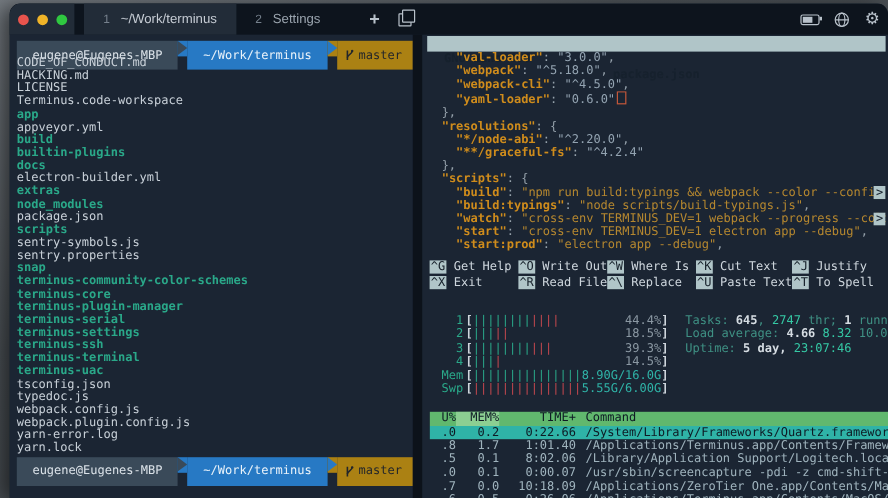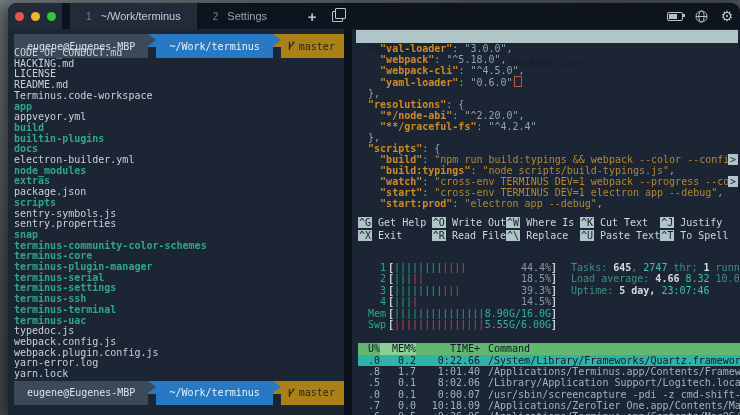--- a/index.html
+++ b/index.html
@@ -146,43 +146,43 @@
             </span>
             <span class="pseg seg3"><svg class="branchsvg" width="7" height="10" viewBox="0 0 7 10" fill="none" stroke="#23262b" stroke-width="1.3">
                 <path d="M1.5 1v8"></path>
                 <path d="M5.5 1c0 4-4 3-4 6"></path>
                 <circle cx="5.5" cy="1.5" r="1" fill="#23262b" stroke="none"></circle>
               </svg><span>master </span></span>
           </div>
           <div class="sline"><span class="file">CODE_OF_CONDUCT.md</span></div>
           <div class="sline"><span class="file">HACKING.md</span></div>
           <div class="sline"><span class="file">LICENSE</span></div>
-          <div class="sline"><span class="file">README.md</span></div>
           <div class="sline"><span class="file">Terminus.code-workspace</span></div>
           <div class="sline"><span class="dir">app</span></div>
           <div class="sline"><span class="file">appveyor.yml</span></div>
           <div class="sline"><span class="dir">build</span></div>
           <div class="sline"><span class="dir">builtin-plugins</span></div>
           <div class="sline"><span class="dir">docs</span></div>
           <div class="sline"><span class="file">electron-builder.yml</span></div>
+          <div class="sline"><span class="dir">extras</span></div>
           <div class="sline"><span class="dir">node_modules</span></div>
-          <div class="sline"><span class="dir">extras</span></div>
           <div class="sline"><span class="file">package.json</span></div>
           <div class="sline"><span class="dir">scripts</span></div>
           <div class="sline"><span class="file">sentry-symbols.js</span></div>
           <div class="sline"><span class="file">sentry.properties</span></div>
           <div class="sline"><span class="dir">snap</span></div>
           <div class="sline"><span class="dir">terminus-community-color-schemes</span></div>
           <div class="sline"><span class="dir">terminus-core</span></div>
           <div class="sline"><span class="dir">terminus-plugin-manager</span></div>
           <div class="sline"><span class="dir">terminus-serial</span></div>
           <div class="sline"><span class="dir">terminus-settings</span></div>
           <div class="sline"><span class="dir">terminus-ssh</span></div>
           <div class="sline"><span class="dir">terminus-terminal</span></div>
           <div class="sline"><span class="dir">terminus-uac</span></div>
+          <div class="sline"><span class="file">tsconfig.json</span></div>
           <div class="sline"><span class="file">typedoc.js</span></div>
           <div class="sline"><span class="file">webpack.config.js</span></div>
           <div class="sline"><span class="file">webpack.plugin.config.js</span></div>
           <div class="sline"><span class="file">yarn-error.log</span></div>
           <div class="sline"><span class="file">yarn.lock</span></div>
           <div class="pline">
             <span class="pseg seg1"> eugene@Eugenes-MBP </span>
             <span class="parrow" style="background: rgb(39, 121, 196);">
               <i style="border-left-color: rgb(58, 74, 89);"></i>
             </span>

